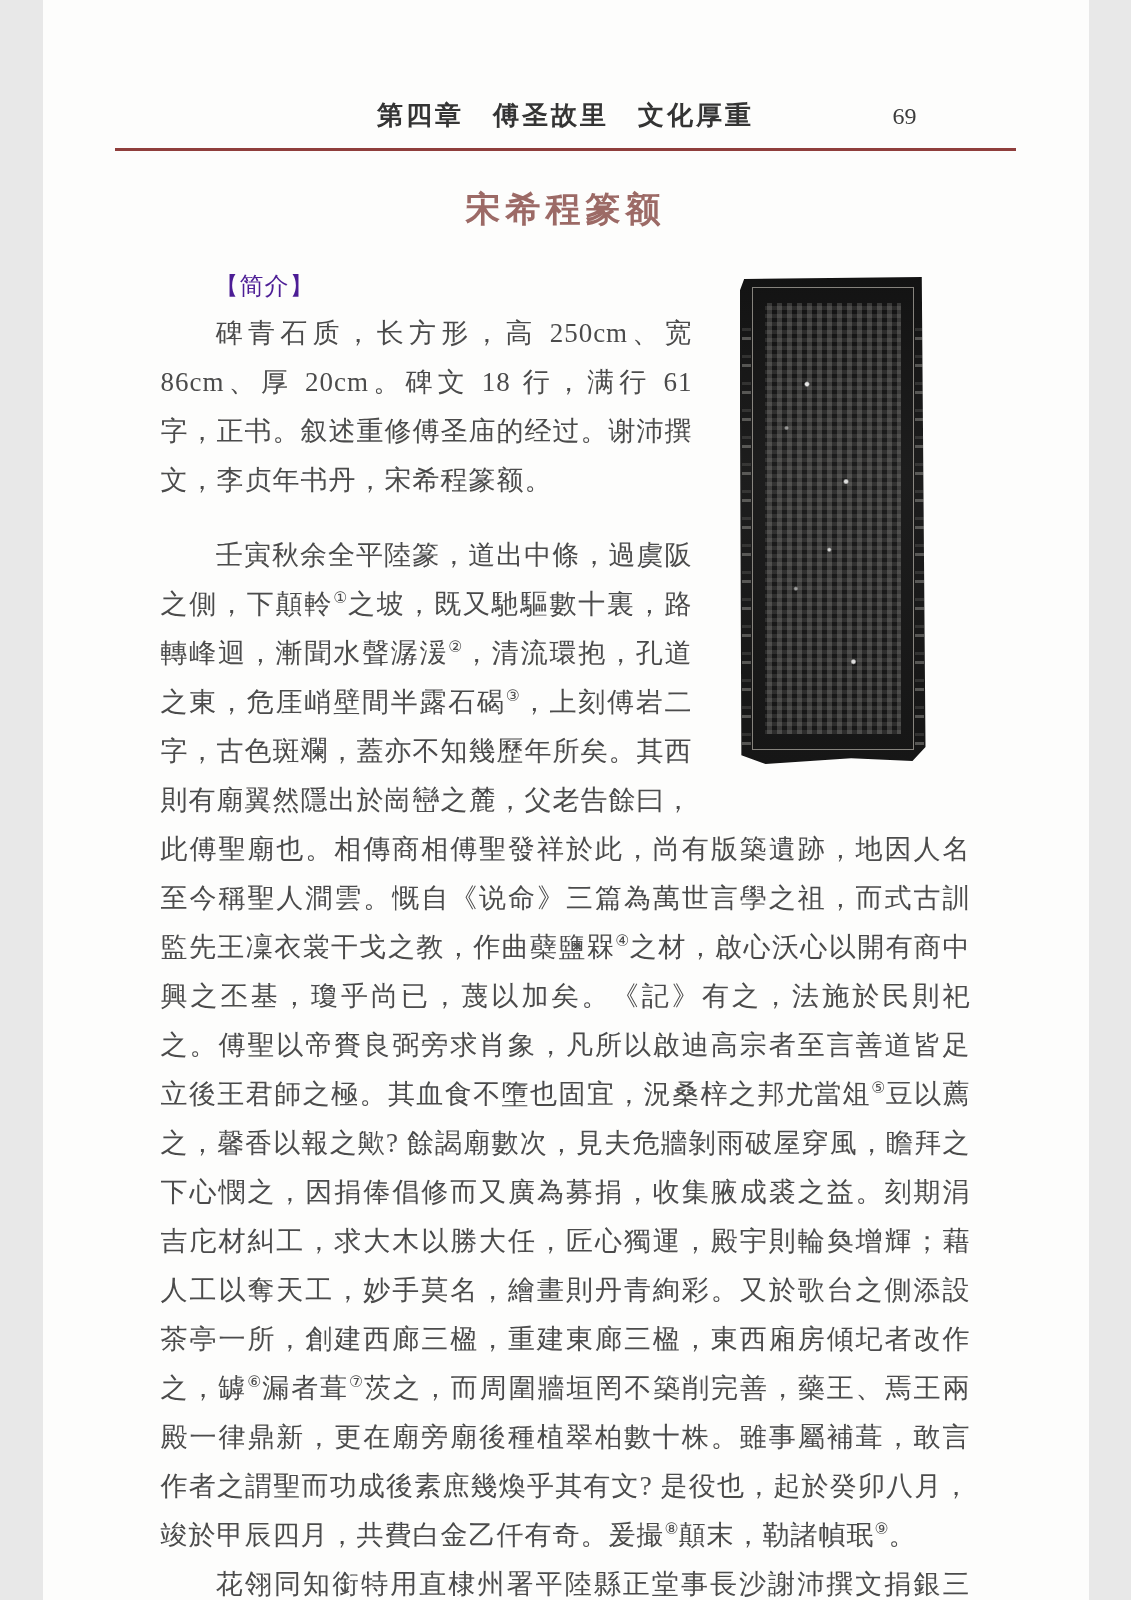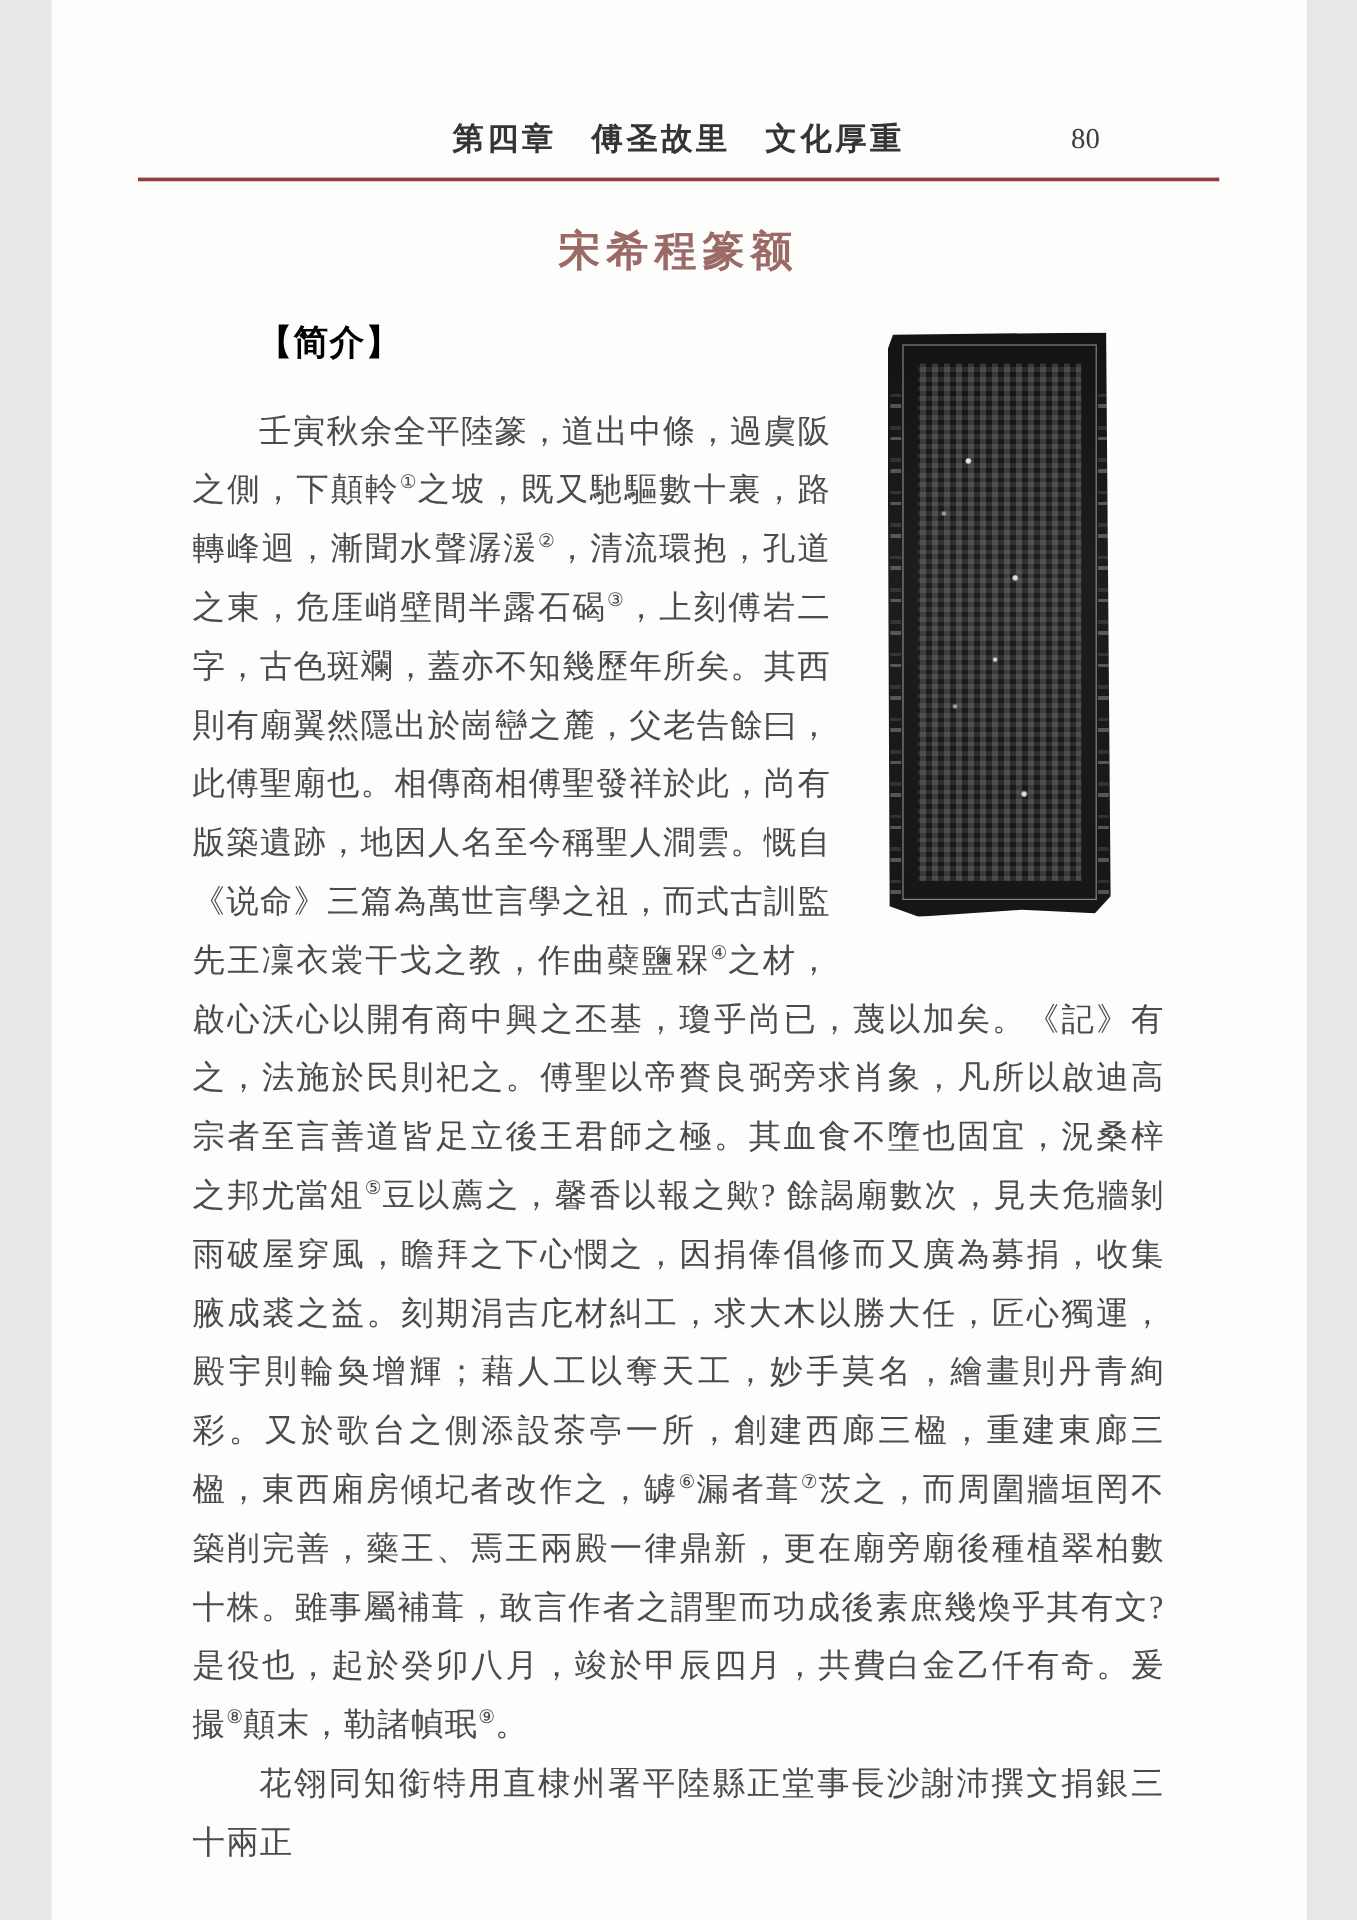--- a/index.html
+++ b/index.html
@@ -62,23 +62,23 @@
   
   .content {
     margin: 34px 118px 0 118px;
     color: var(--body_text);
   }
   .section { margin: 0; }
   .section + .section { margin-top: 26px; }
   .section-label {
     margin: 0;
     padding-left: 54px;
-    font-size: 29px;
-    font-weight: bold;
-    color: #000000;
+    font-size: 24px;
+    font-weight: normal;
+    color: #4c1d95;
     line-height: 46px;
     letter-spacing: 1px;
   }
   .para {
     margin: 0;
     font-size: 27px;
     line-height: 49px;
     letter-spacing: 1px;
     text-align: justify;
     text-indent: 2.05em;
@@ -132,37 +132,38 @@
   .stele .ornament.left  { left: 2px; }
   .stele .ornament.right { right: 2px; }
 </style>
 </head>
 <body>
 
 <div class="page">
 
   <header class="header">
     <div class="chapter">第四章　傅圣故里　文化厚重</div>
-    <div class="pagenum">80</div>
+    <div class="pagenum">69</div>
     <div class="rule"></div>
   </header>
 
   <h1 class="title">宋希程篆额</h1>
 
   <main class="content">
 
     <aside class="stele">
       <div class="frame"></div>
       <div class="glyph-noise"></div>
       <div class="ornament left"></div>
       <div class="ornament right"></div>
     </aside>
 
     <section class="section">
       <h3 class="section-label">【简介】</h3>
+      <p class="para">碑青石质，长方形，高 250cm、宽 86cm、厚 20cm。碑文 18 行，满行 61 字，正书。叙述重修傅圣庙的经过。谢沛撰文，李贞年书丹，宋希程篆额。</p>
     </section>
 
     <section class="section">
       <p class="para">壬寅秋余全平陸篆，道出中條，過虞阪之側，下顛軨<sup>①</sup>之坡，既又馳驅數十裏，路轉峰迴，漸聞水聲潺湲<sup>②</sup>，清流環抱，孔道之東，危厓峭壁間半露石碣<sup>③</sup>，上刻傅岩二字，古色斑斕，蓋亦不知幾歷年所矣。其西則有廟翼然隱出於崗巒之麓，父老告餘曰，此傅聖廟也。相傳商相傅聖發祥於此，尚有版築遺跡，地因人名至今稱聖人澗雲。慨自《说命》三篇為萬世言學之祖，而式古訓監先王凜衣裳干戈之教，作曲蘗鹽槑<sup>④</sup>之材，啟心沃心以開有商中興之丕基，瓊乎尚已，蔑以加矣。《記》有之，法施於民則祀之。傅聖以帝賚良弼旁求肖象，凡所以啟迪高宗者至言善道皆足立後王君師之極。其血食不墮也固宜，況桑梓之邦尤當俎<sup>⑤</sup>豆以薦之，馨香以報之歟? 餘謁廟數次，見夫危牆剝雨破屋穿風，瞻拜之下心憫之，因捐俸倡修而又廣為募捐，收集腋成裘之益。刻期涓吉庀材糾工，求大木以勝大任，匠心獨運，殿宇則輪奐增輝；藉人工以奪天工，妙手莫名，繪畫則丹青絢彩。又於歌台之側添設茶亭一所，創建西廊三楹，重建東廊三楹，東西廂房傾圮者改作之，罅<sup>⑥</sup>漏者葺<sup>⑦</sup>茨之，而周圍牆垣罔不築削完善，藥王、焉王兩殿一律鼎新，更在廟旁廟後種植翠柏數十株。雖事屬補葺，敢言作者之謂聖而功成後素庶幾煥乎其有文? 是役也，起於癸卯八月，竣於甲辰四月，共費白金乙仟有奇。爰撮<sup>⑧</sup>顛末，勒諸幀珉<sup>⑨</sup>。</p>
       <p class="para">花翎同知銜特用直棣州署平陸縣正堂事長沙謝沛撰文捐銀三十兩正</p>
     </section>
 
   </main>
 </div>
 

